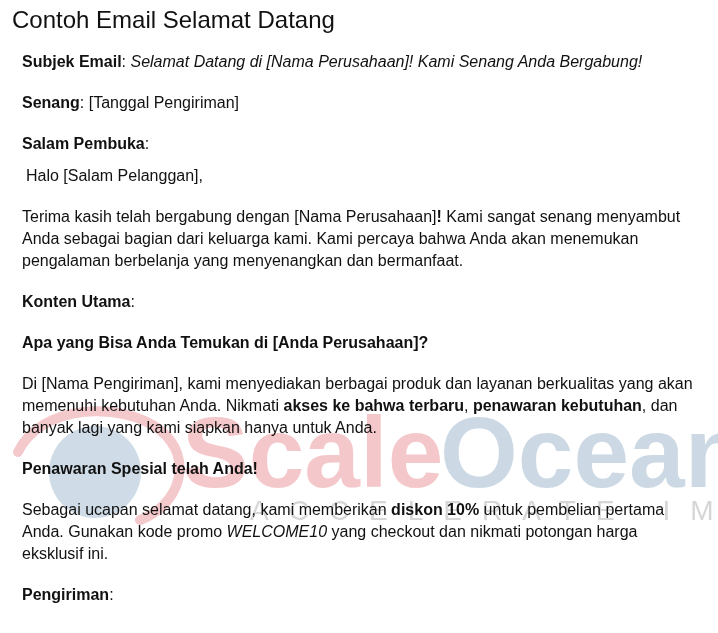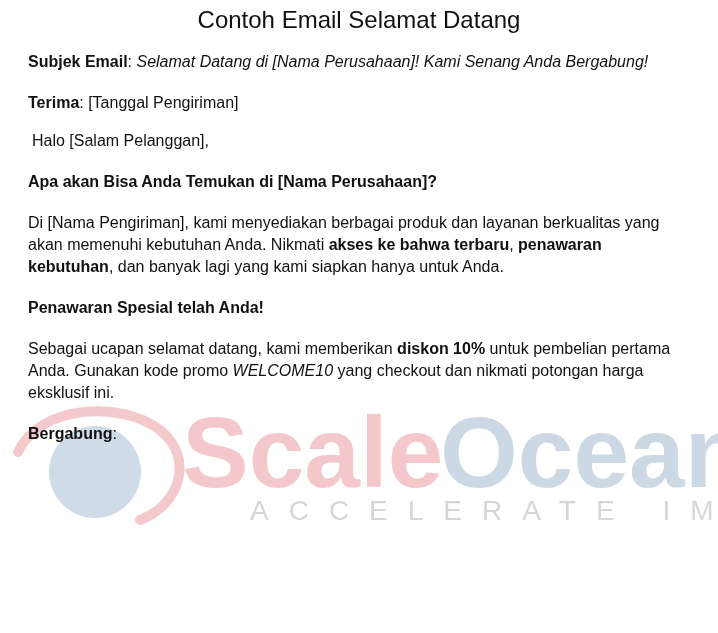--- a/index.html
+++ b/index.html
@@ -25,30 +25,29 @@
     z-index: 0;
   }
   .doc {
     position: relative;
     z-index: 1;
     padding: 0 12px;
     font-size: 16px;
     line-height: 22px;
   }
   .title {
-    text-align: center;
     font-size: 24px;
     line-height: 28px;
     font-weight: normal;
     margin: 6px 0 0 0;
     padding: 0;
     color: #111;
   }
   p {
-    margin: 16px;
+    margin: 10px;
   }
   .sp { margin-top: 19px; }
   .sp-first { margin-top: 17px; }
   b { font-weight: bold; }
   i { font-style: italic; }
   .indent { padding-left: 4px; }
 </style>
 </head>
 <body>
 
@@ -62,36 +61,43 @@
 
 <div class="doc">
 
   <h1 class="title">Contoh Email Selamat Datang</h1>
 
   <p class="sp-first">
     <b>Subjek Email</b><span>: </span><i>Selamat Datang di [Nama Perusahaan]! Kami Senang Anda Bergabung!</i>
   </p>
 
   <p class="sp">
-    <b>Terima</b><span>: </span><span>[Tanggal Pengiriman]</span>
+    <b>Senang</b><span>: </span><span>[Tanggal Pengiriman]</span>
   </p>
 
+  <p class="sp">
+    <b>Salam Pembuka</b><span>:</span>
+  </p>
   <p class="indent">Halo [Salam Pelanggan],</p>
 
-
+  <p class="sp"><span>Terima kasih telah bergabung dengan [Nama Perusahaan]</span><b>!</b><span> Kami sangat senang menyambut Anda sebagai bagian dari keluarga kami. Kami percaya bahwa Anda akan menemukan pengalaman berbelanja yang menyenangkan dan bermanfaat.</span></p>
 
   <p class="sp">
-    <b>Apa akan Bisa Anda Temukan di [Nama Perusahaan]?</b>
+    <b>Konten Utama</b><span>:</span>
+  </p>
+
+  <p class="sp">
+    <b>Apa yang Bisa Anda Temukan di [Anda Perusahaan]?</b>
   </p>
 
   <p class="sp"><span>Di [Nama Pengiriman], kami menyediakan berbagai produk dan layanan berkualitas yang akan memenuhi kebutuhan Anda. Nikmati </span><b>akses ke bahwa terbaru</b><span>, </span><b>penawaran kebutuhan</b><span>, dan banyak lagi yang kami siapkan hanya untuk Anda.</span></p>
 
   <p class="sp">
     <b>Penawaran Spesial telah Anda!</b>
   </p>
 
   <p class="sp"><span>Sebagai ucapan selamat datang, kami memberikan </span><b>diskon 10%</b><span> untuk pembelian pertama Anda. Gunakan kode promo </span><i>WELCOME10</i><span> yang checkout dan nikmati potongan harga eksklusif ini.</span></p>
 
   <p class="sp">
-    <b>Bergabung</b><span>:</span>
+    <b>Pengiriman</b><span>:</span>
   </p>
 
 </div>
 
 </body></html>

